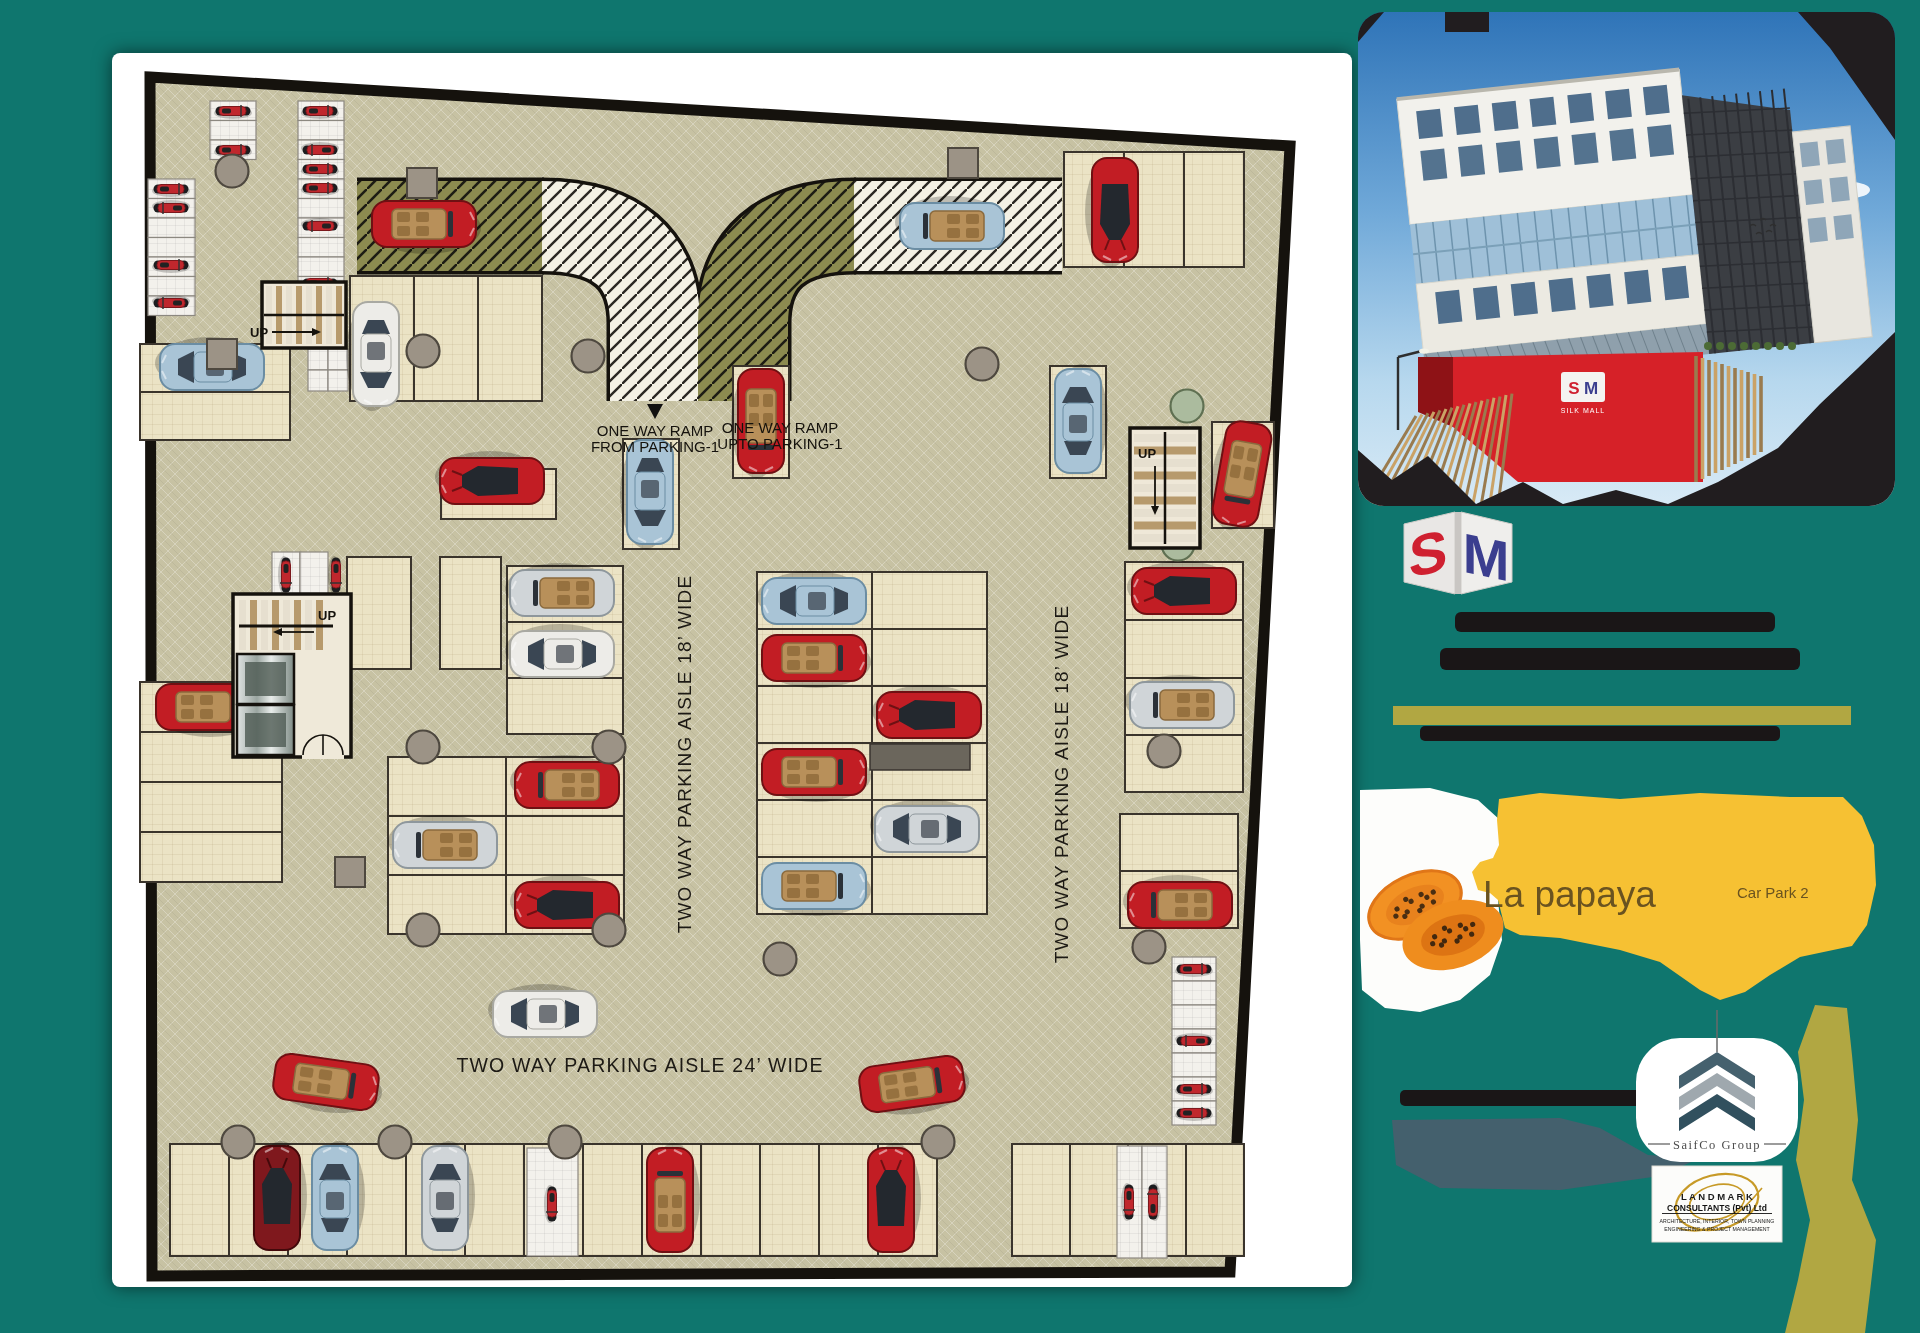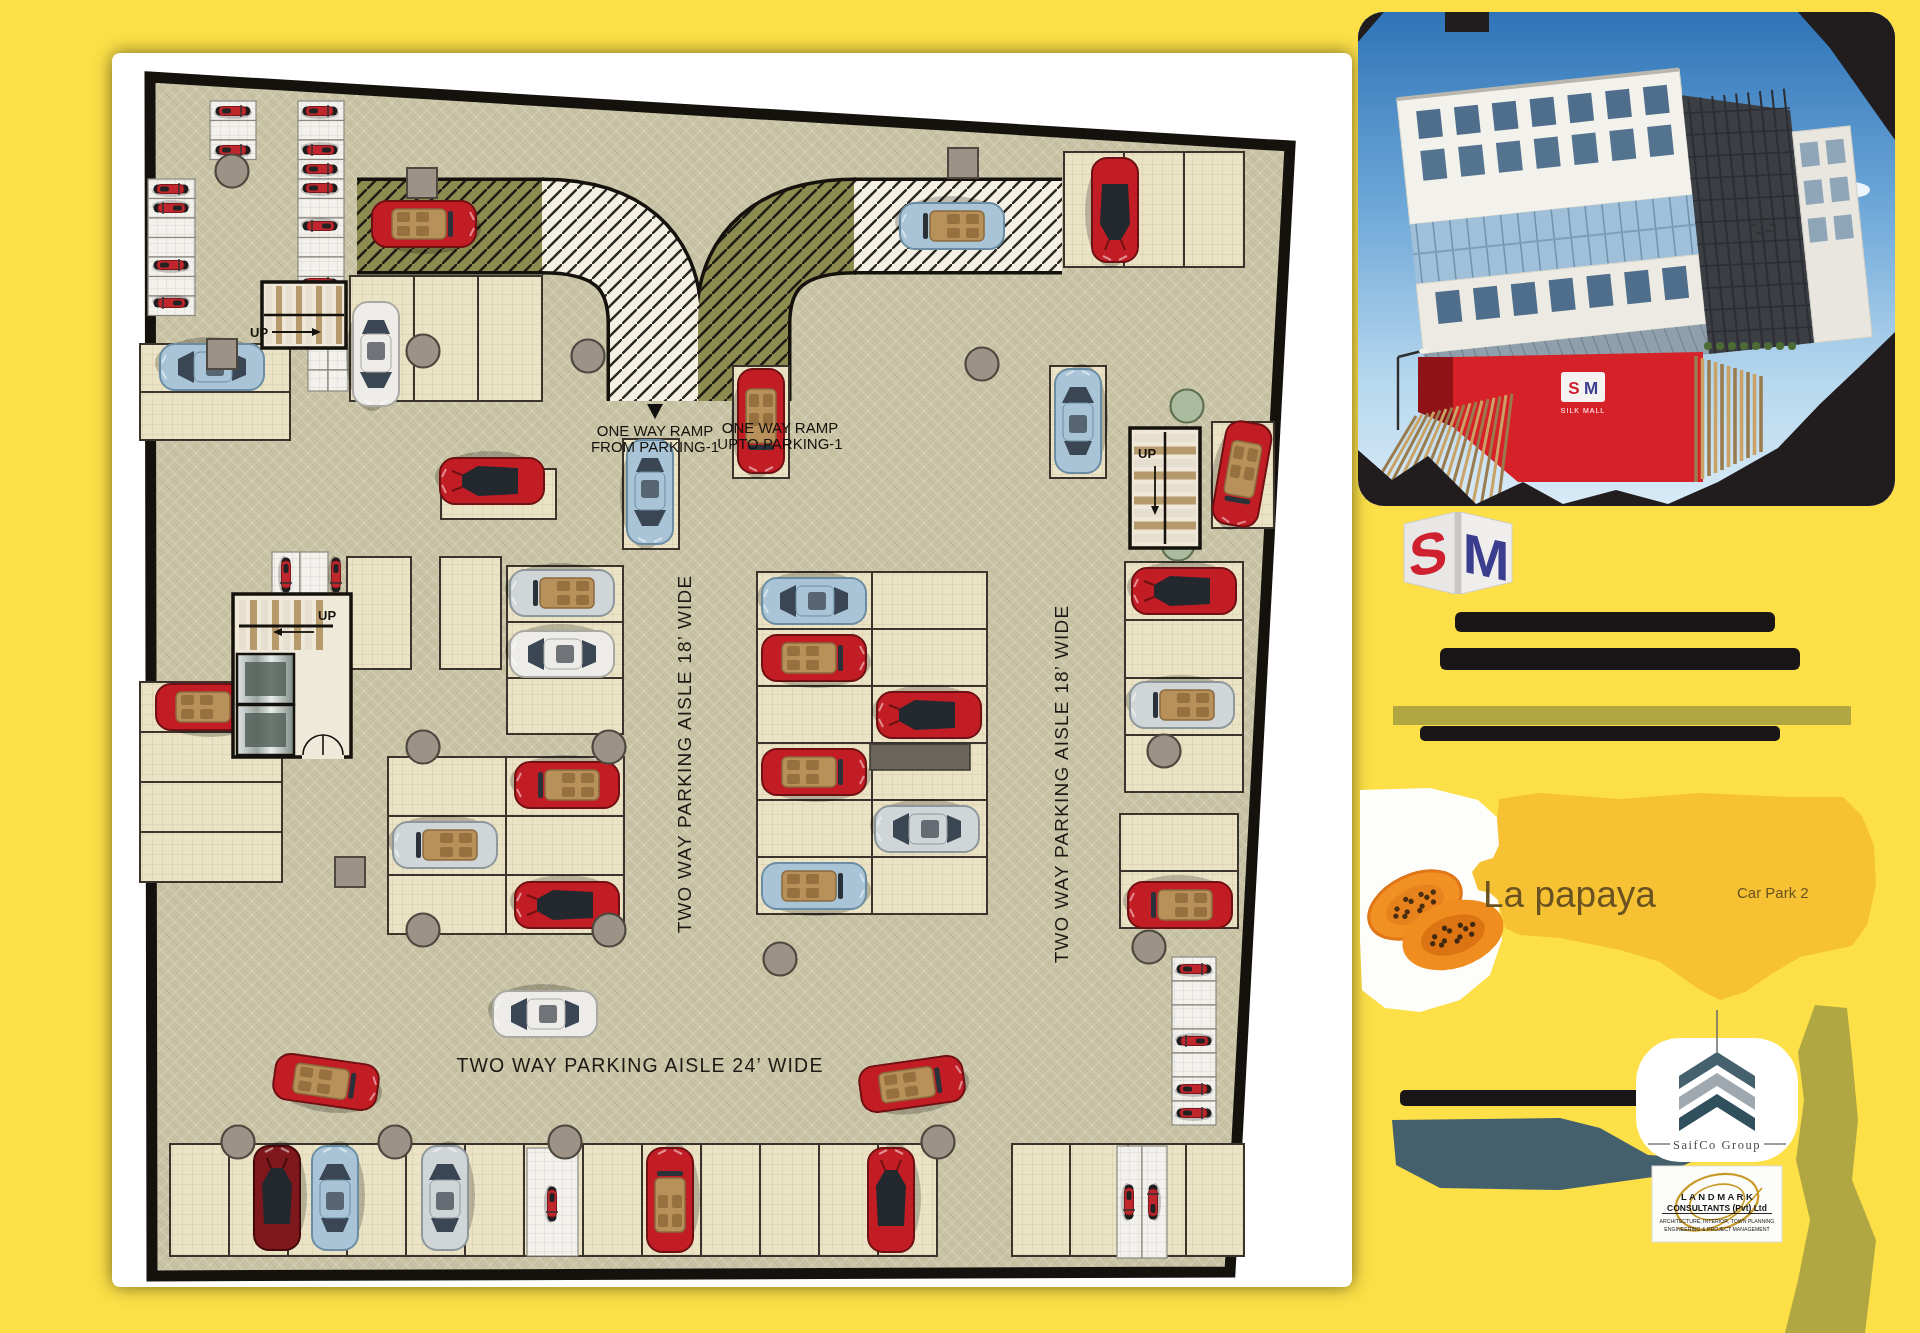--- a/index.html
+++ b/index.html
@@ -1,16 +1,16 @@
 <!DOCTYPE html>
 <html><head>
 <meta charset="utf-8">
 <style>
   html,body{margin:0;padding:0;background:#211d1f;}
-  #stage{position:relative;width:1920px;height:1333px;background:#fde047;overflow:hidden;
+  #stage{position:relative;width:1920px;height:1333px;background:#0f766e;overflow:hidden;
          font-family:"Liberation Sans",sans-serif;}
   
   #sheet{position:absolute;left:112px;top:53px;width:1240px;height:1234px;background:#ffffff;
          border-radius:8px;box-shadow:0 0 18px rgba(0,0,0,.55);}
   #plan-svg{display:block;width:1240px;height:1234px;}
   
   #building-card{position:absolute;left:1358px;top:12px;width:537px;height:494px;border-radius:26px;
                  overflow:hidden;background:linear-gradient(180deg,#2f74b8 0%,#6fa8d8 40%,#b7d8ee 75%,#d8eaf6 100%);}
   #sm-logo{position:absolute;left:1398px;top:508px;width:120px;height:95px;}
   #sidebar-svg{position:absolute;left:1360px;top:700px;width:560px;height:633px;}

